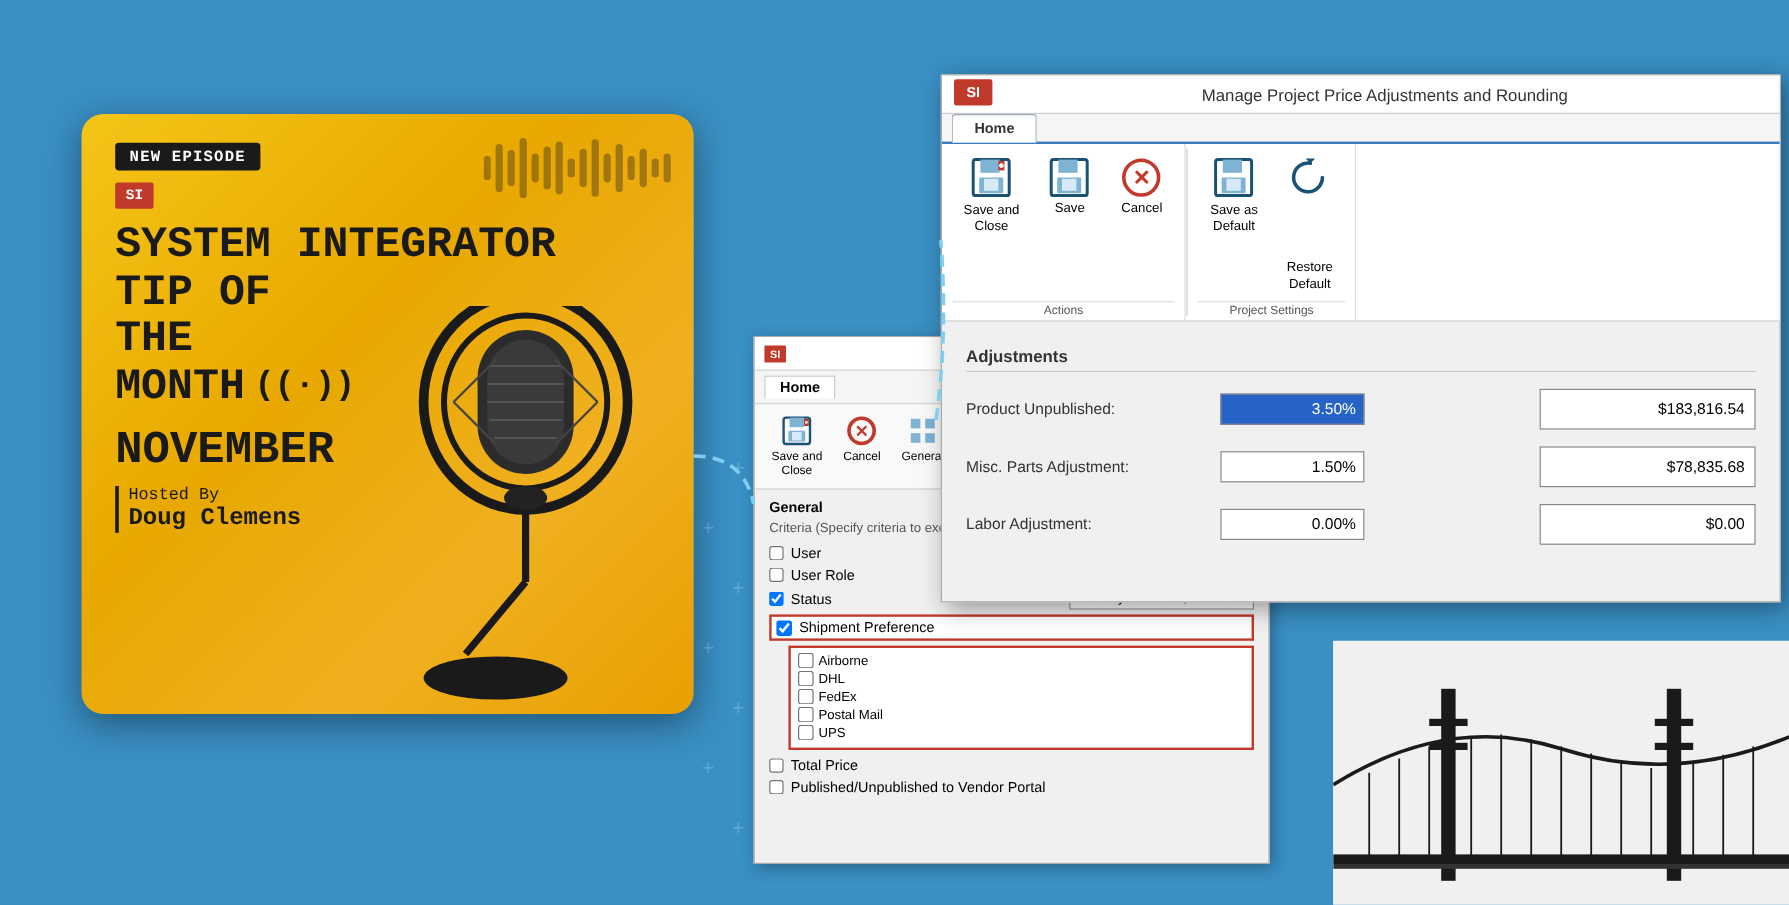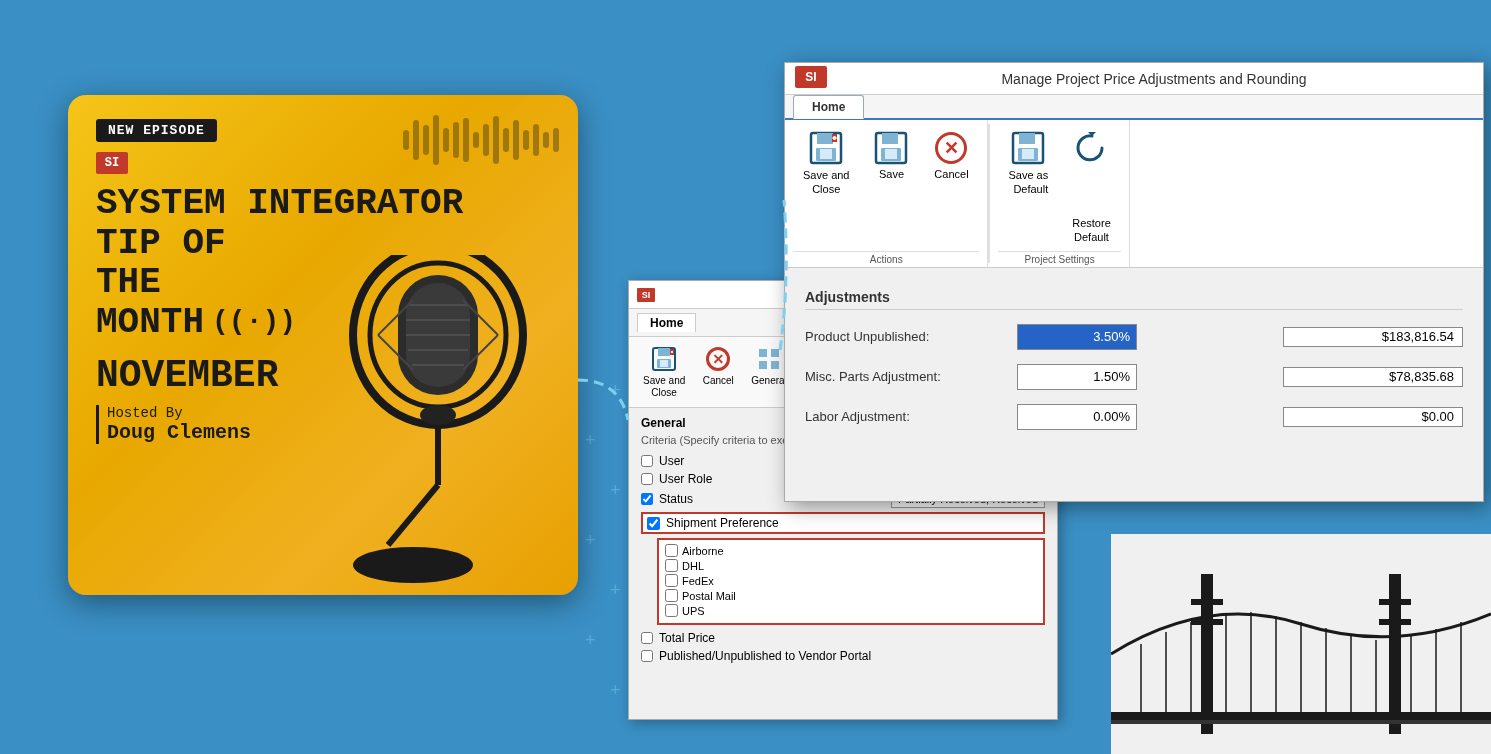--- a/index.html
+++ b/index.html
@@ -343,21 +343,21 @@
       padding: 0 6px;
       font-size: 13px;
       text-align: right;
     }
     .adj-pct-input.highlighted {
       background: #2563c7;
       color: #fff;
     }
     .adj-value-input {
       width: 180px;
-      height: 20px;
+      height: 34px;
       border: 1px solid #888;
       padding: 0 8px;
       font-size: 13px;
       text-align: right;
       background: #fff;
       margin-left: auto;
     }
 
     
     .bridge-area {
@@ -658,21 +658,21 @@
 
         <div class="ribbon-btn-main">
           <div class="ribbon-icon-main">
             <svg width="36" height="36" viewBox="0 0 36 36">
               <rect x="3" y="3" width="30" height="30" rx="2" fill="none" stroke="#1a5276" stroke-width="2.5"></rect>
               <rect x="9" y="3" width="16" height="11" fill="#7fb3d3"></rect>
               <rect x="8" y="18" width="20" height="13" rx="1" fill="#7fb3d3"></rect>
               <rect x="12" y="19" width="12" height="10" fill="#d6eaf8"></rect>
             </svg>
           </div>
-          <div style="font-size:11px;text-align:right;line-height:1.3;">Save as<br>Default</div>
+          <div style="font-size:11px;text-align:center;line-height:1.3;">Save as<br>Default</div>
         </div>
 
         <div class="ribbon-btn-main">
           <div class="ribbon-icon-main">
             <svg width="36" height="36" viewBox="0 0 36 36">
               <path d="M28 18 A12 12 0 1 1 18 6" fill="none" stroke="#1a5276" stroke-width="3" stroke-linecap="round"></path>
               <polygon points="18,6 14,2 22,2" fill="#1a5276"></polygon>
             </svg>
           </div>
           <div style="font-size:11px;text-align:center;line-height:1.3;margin-top:48px;">Restore<br>Default</div>

